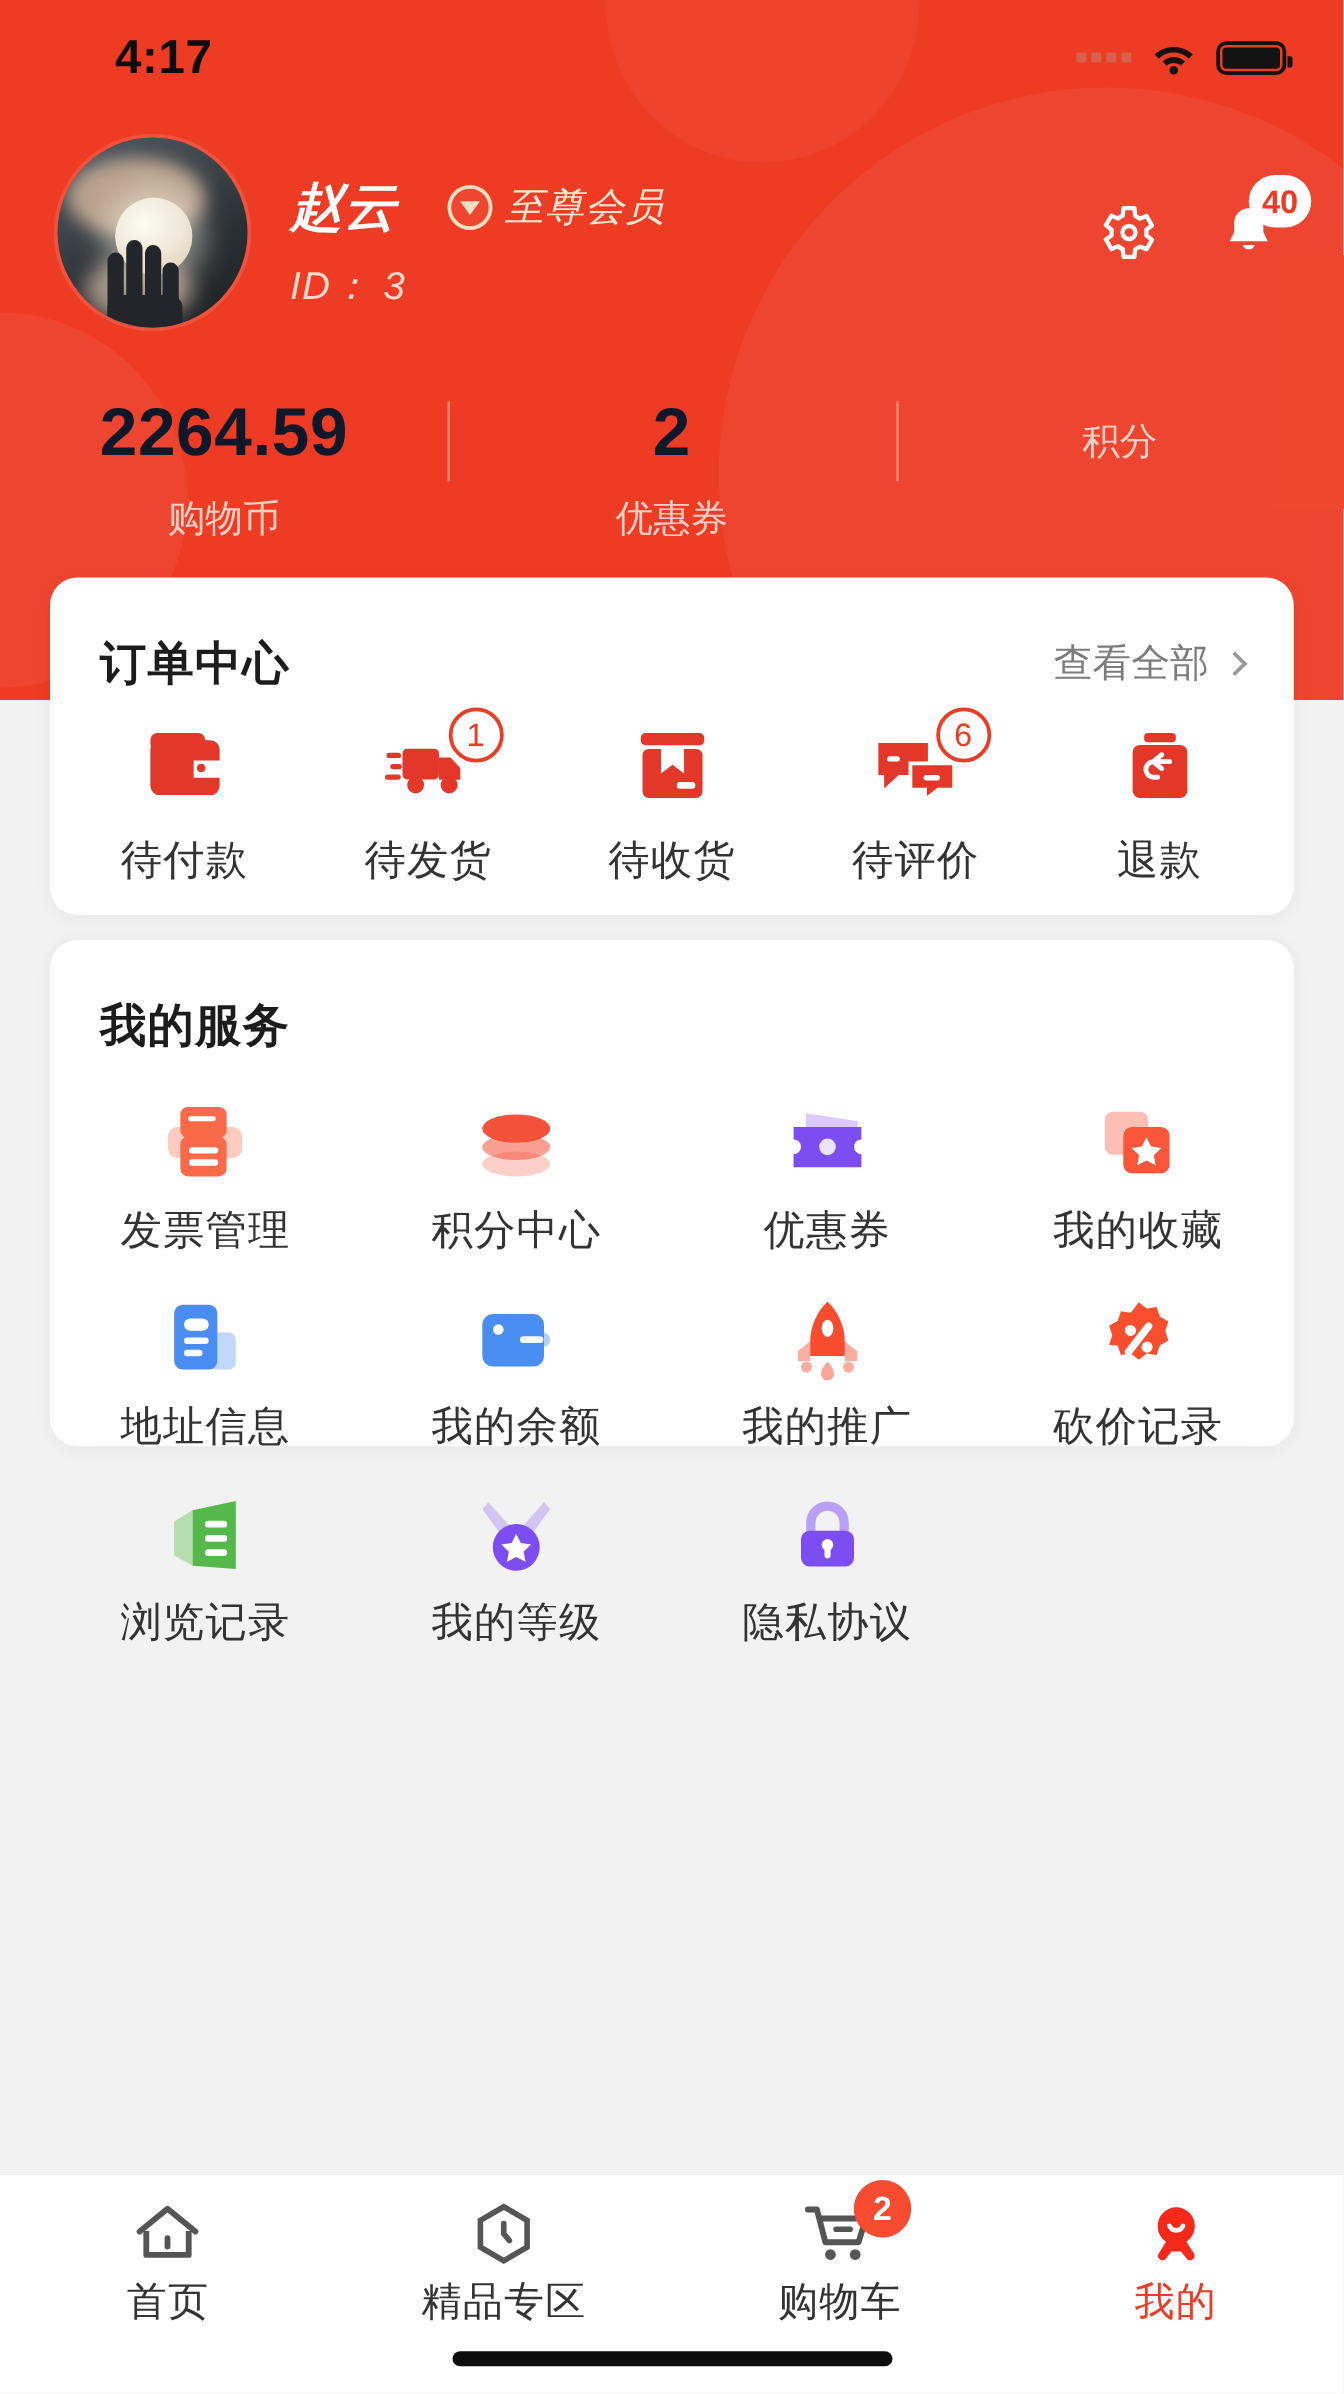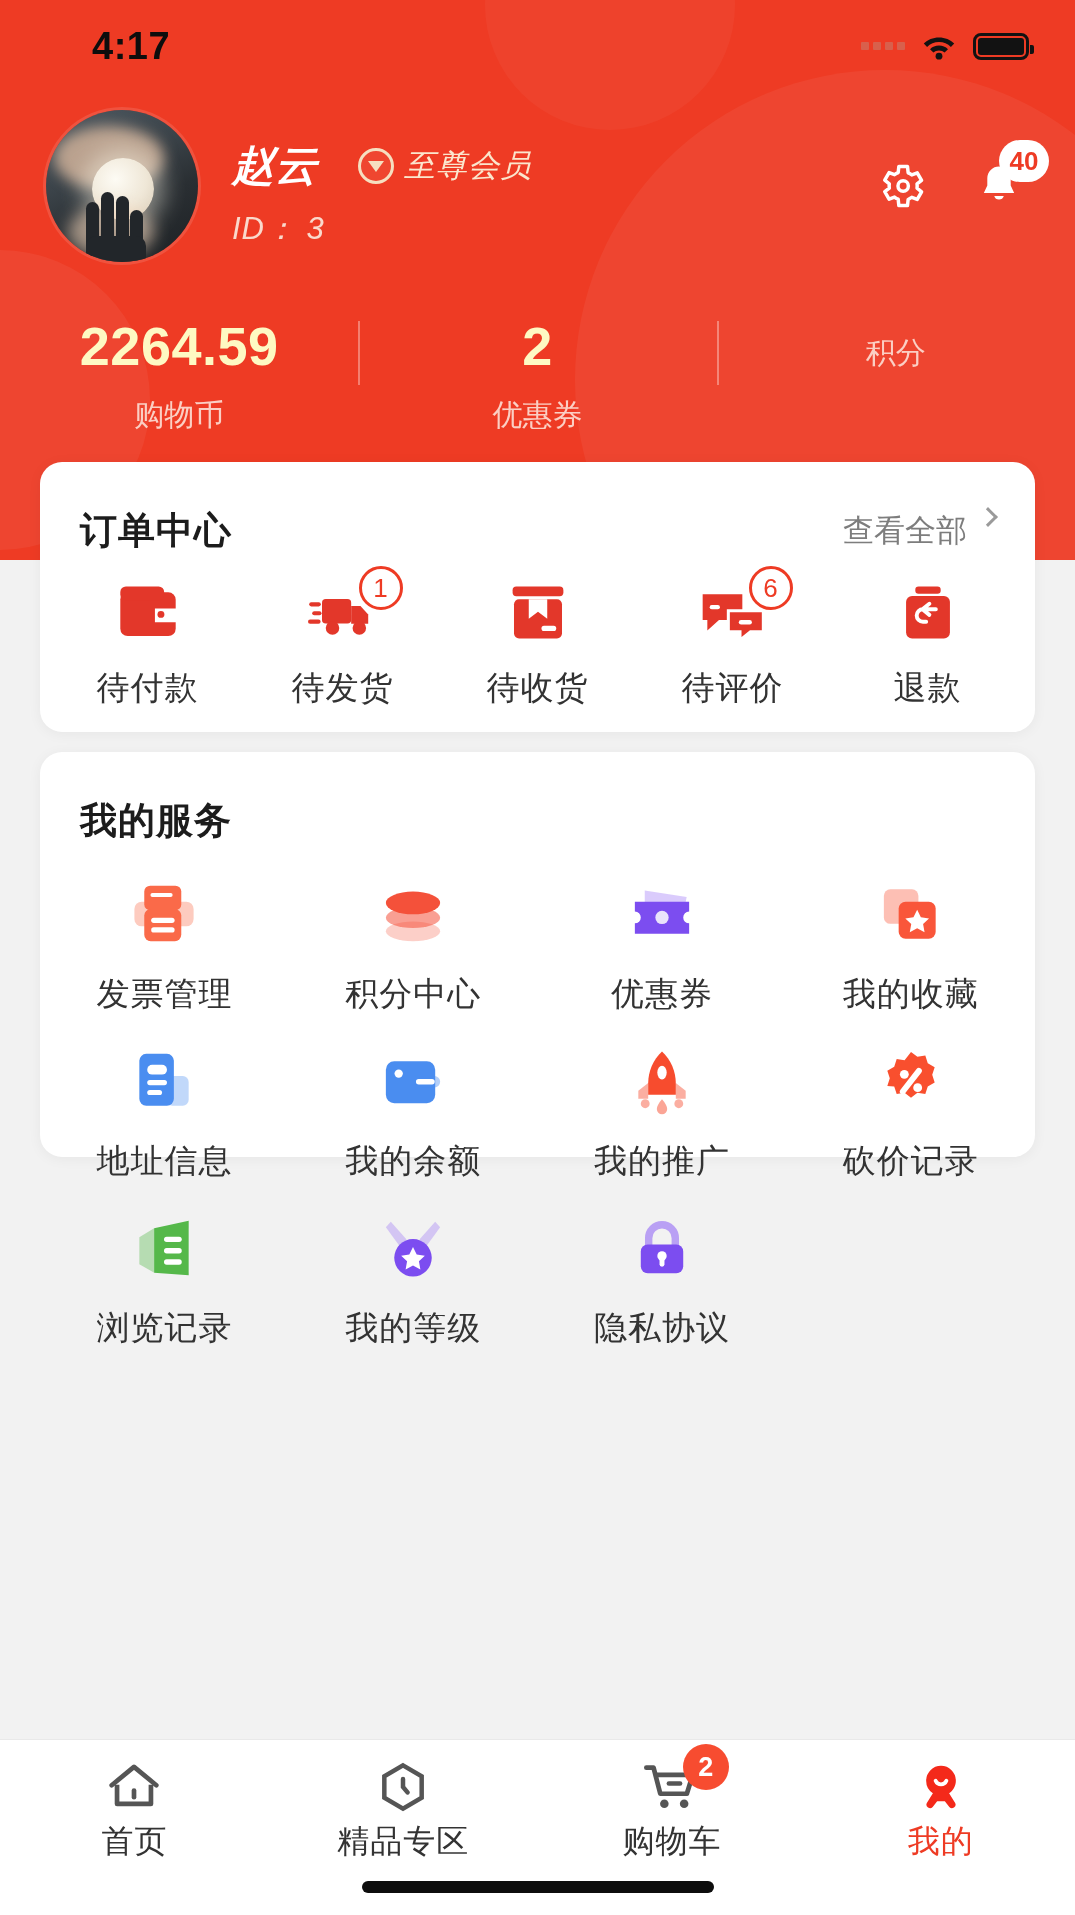--- a/index.html
+++ b/index.html
@@ -93,56 +93,56 @@
   .bell-badge {
     position:absolute; right:-24px; top:-20px; min-width:50px; height:42px;
     background:#ffffff; border-radius:21px; color:#ee3b24;
     font-size:26px; font-weight:bold; display:flex; align-items:center; justify-content:center;
     padding:0 10px;
   }
 
   
   .stats { position:absolute; top:315px; left:0; width:1075px; display:flex; z-index:4; }
   .stat { flex:1; text-align:center; position:relative; }
-  .stat-v { font-size:54px; font-weight:bold; color:#fef9c3; letter-spacing:0.5px; }
+  .stat-v { font-size:54px; font-weight:bold; color:#0f172a; letter-spacing:0.5px; }
   .stat-l { font-size:30px; color:#fbcfc4; margin-top:18px; }
   .stat + .stat::before {
     content:""; position:absolute; left:0; top:6px; width:2px; height:64px;
     background:rgba(255,255,255,0.35);
   }
 
   
   .card {
     position:absolute; left:40px; width:995px; background:#ffffff;
     border-radius:22px; box-shadow:0 2px 14px rgba(0,0,0,0.05);
   }
   .card-orders { top:462px; height:270px; }
   .card-services { top:752px; height:405px; }
 
   .card-head { display:flex; align-items:center; justify-content:space-between; padding:44px 40px 0 40px; }
   .card-title { font-size:37px; font-weight:bold; color:#1c1c1c; letter-spacing:1px; }
-  .view-all { display:flex; font-size:31px; color:#7d7d7d; }
+  .view-all { display:flex; align-items:center; font-size:31px; color:#7d7d7d; }
   .chev { margin-left:14px; display:inline-block; width:14px; height:14px;
           border-right:3px solid #9a9a9a; border-top:3px solid #9a9a9a; transform:rotate(45deg); }
 
   .orders-row { display:flex; padding:26px 10px 0 10px; }
   .order-item { flex:1; display:flex; flex-direction:column; align-items:center; }
   .order-ico { position:relative; width:72px; height:62px; display:flex; align-items:center; justify-content:center; }
   .order-badge {
     position:absolute; right:-24px; top:-16px; width:44px; height:44px; border-radius:50%;
     border:3px solid #ee3b24; background:#ffffff; color:#ee3b24;
     font-size:26px; display:flex; align-items:center; justify-content:center;
   }
   .order-lb { font-size:33px; color:#333333; margin-top:22px; letter-spacing:1px; }
 
   
   .srv-grid { display:flex; flex-wrap:wrap; padding:30px 0 0 0; }
   .srv-item { width:25%; display:flex; flex-direction:column; align-items:center; margin-bottom:26px; }
   .srv-ico { width:76px; height:76px; display:flex; align-items:center; justify-content:center; }
-  .srv-lb { font-size:33px; color:#333333; margin-top:20px; letter-spacing:1px; }
+  .srv-lb { font-size:33px; color:#333333; margin-top:10px; letter-spacing:1px; }
 
   
   .tabbar {
     position:absolute; bottom:0; left:0; width:1075px; height:176px;
     background:#ffffff; border-top:1px solid #e9e9e9; display:flex; padding-top:18px;
   }
   .tab { flex:1; display:flex; flex-direction:column; align-items:center; }
   .tab-ico { position:relative; width:62px; height:58px; display:flex; align-items:center; justify-content:center; }
   .tab-badge {
     position:absolute; right:-26px; top:-14px; min-width:46px; height:46px; border-radius:23px;

